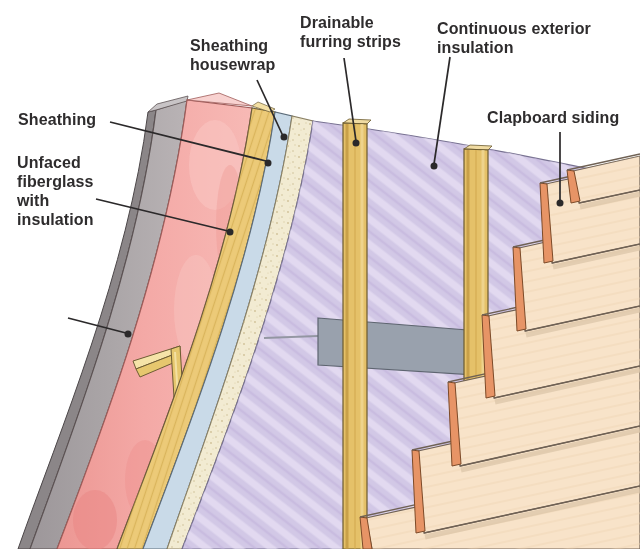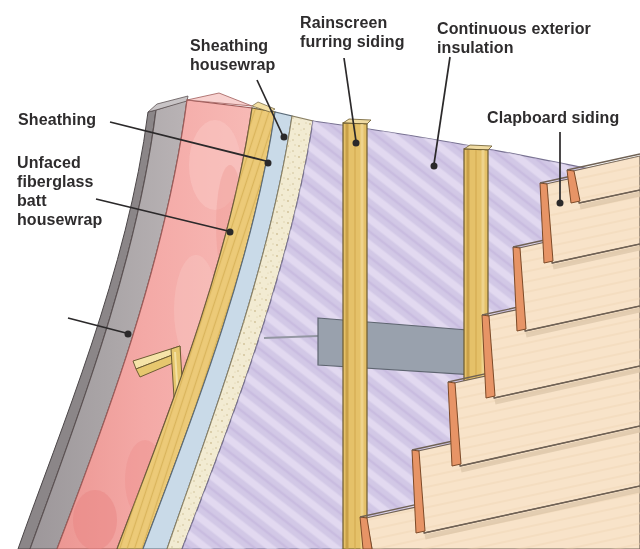--- a/index.html
+++ b/index.html
@@ -181,24 +181,24 @@
     <circle cx="434" cy="166" r="3.5"></circle>
     <circle cx="560" cy="203" r="3.5"></circle>
     <circle cx="268" cy="163" r="3.5"></circle>
     <circle cx="230" cy="232" r="3.5"></circle>
     <circle cx="128" cy="334" r="3.5"></circle>
   </g>
 </svg>
 
 <div class="label" style="left:190px;top:36px;width:100px">Sheathing housewrap</div>
 
-<div class="label" style="left:300px;top:13px;width:112px">Rainscreen furring siding</div>
+<div class="label" style="left:300px;top:13px;width:112px">Drainable furring strips</div>
 
 <div class="label" style="left:437px;top:19px;width:172px">Continuous exterior insulation</div>
 
 <div class="label nowrap" style="left:487px;top:108px">Clapboard siding</div>
 
 <div class="label nowrap" style="left:18px;top:110px">Sheathing</div>
 
-<div class="label" style="left:17px;top:153px;width:88px">Unfaced fiberglass batt housewrap</div>
+<div class="label" style="left:17px;top:153px;width:88px">Unfaced fiberglass with insulation</div>
 
 
 </div>
 
 </body></html>

